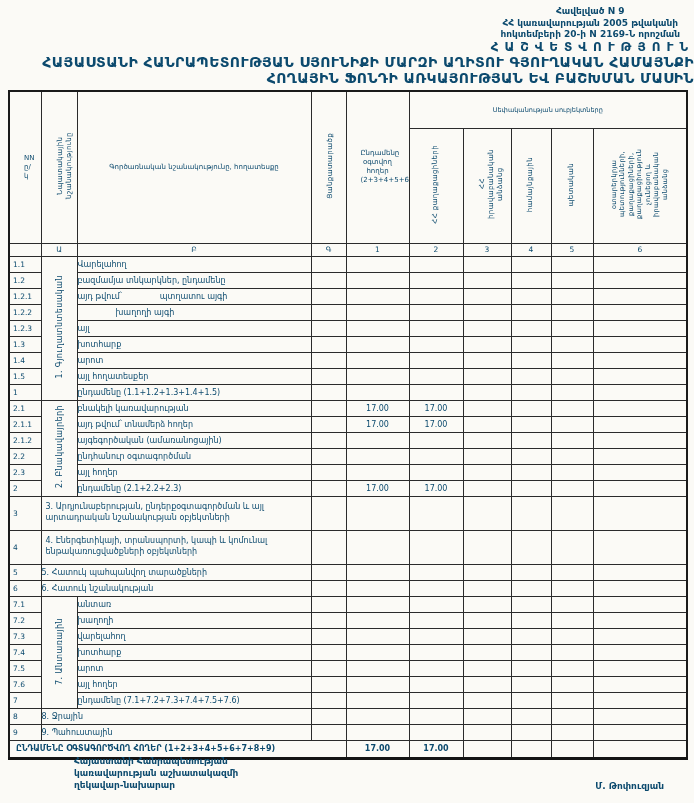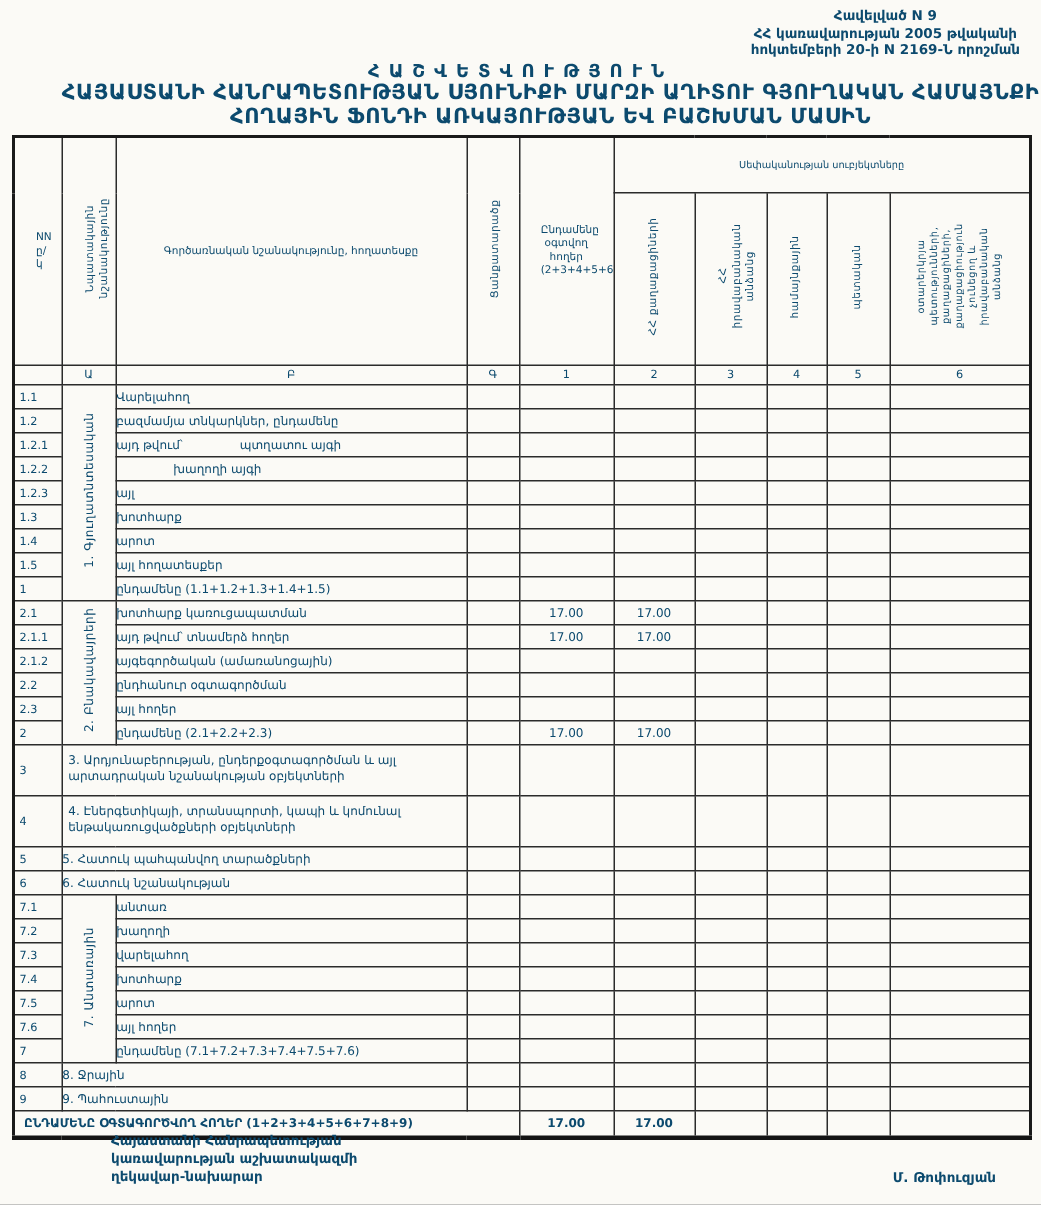--- a/index.html
+++ b/index.html
@@ -13,21 +13,21 @@
     color: #0c4a6e;
     overflow: hidden;
   }
   
   .appendix {
     position: absolute; top: 6px; right: 14px;
     font-size: 9px; line-height: 1.3;
     font-weight: bold; text-align: center;
   }
   
-  .titles { position: absolute; top: 40px; left: 0; right: 0; text-align: center; }
+  .titles { position: absolute; top: 40px; left: 0; right: 0; text-align: right; }
   .t1 { font-size: 12px; font-weight: bold; letter-spacing: 6px; }
   .t2 { font-size: 14px; font-weight: bold; margin-top: 0; letter-spacing: .4px; padding-left: 40px; }
 
   
   table {
     position: absolute; left: 8px; top: 90px;
     width: 678px; table-layout: fixed;
     border-collapse: collapse;
     border: 2px solid #1a1a1a;
   }
@@ -228,21 +228,21 @@
           <td class="val"></td>
           <td class="val"></td>
           <td class="val"></td>
           <td class="val"></td>
           <td class="val"></td>
           <td class="val"></td>
         </tr>
         <tr class="sec">
           <td class="nn">2.1</td>
           <td class="grp" rowspan="6"><div class="vert grp-txt">2. Բնակավայրերի</div></td>
-          <td class="lbl"><span>խոտհարք կառուցապատման</span></td>
+          <td class="lbl"><span>բնակելի կառավարության</span></td>
           <td class="sown"></td>
           <td class="val">17.00</td>
           <td class="val">17.00</td>
           <td class="val"></td>
           <td class="val"></td>
           <td class="val"></td>
           <td class="val"></td>
         </tr>
         <tr>
           <td class="nn">2.1.1</td>

